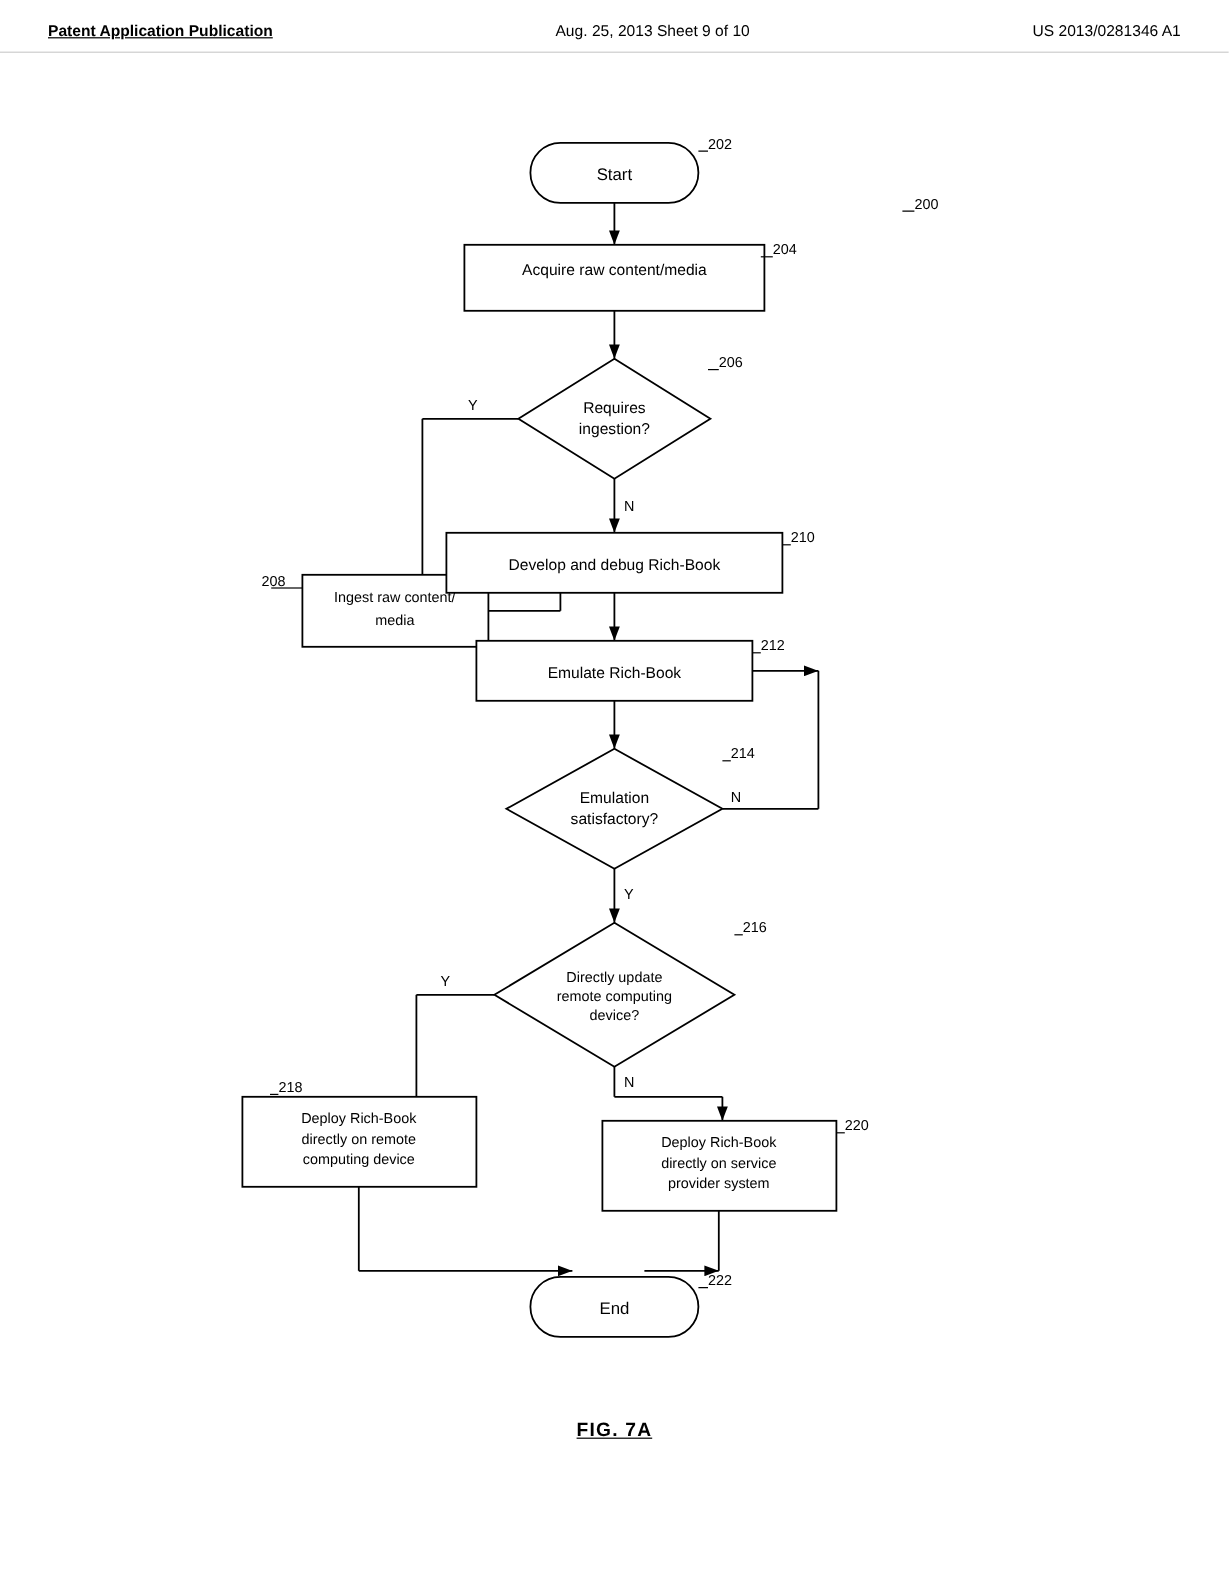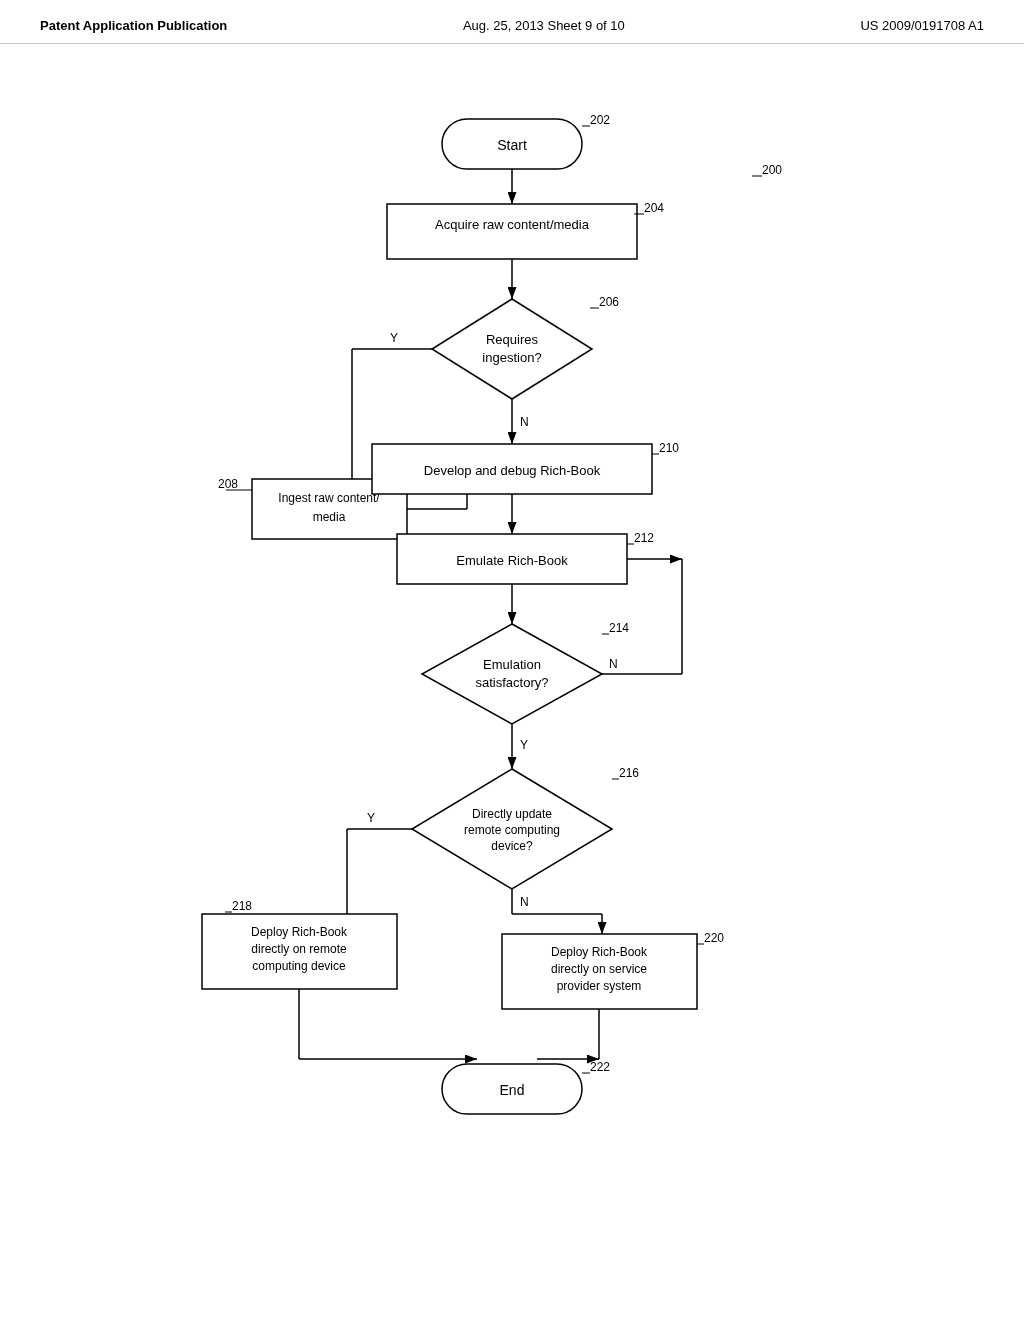--- a/index.html
+++ b/index.html
@@ -14,21 +14,21 @@
 
     
     .header {
       display: flex;
       justify-content: space-between;
       align-items: center;
       padding: 18px 40px 10px 40px;
       border-bottom: 1px solid #ccc;
       font-size: 13px;
     }
-    .header-left { font-weight: bold; font-size: 13px; }
+    .header-left { font-weight: bold; font-size: 13px; text-decoration: underline; }
     .header-center { font-size: 13px; }
     .header-right { font-size: 13px; }
 
     
     .diagram-area {
       position: relative;
       width: 100%;
       padding: 30px 0 60px 0;
     }
 
@@ -48,21 +48,21 @@
       text-decoration: underline;
       letter-spacing: 1px;
     }
   </style>
 </head>
 <body>
 
 <div class="header">
   <span class="header-left">Patent Application Publication</span>
   <span class="header-center">Aug. 25, 2013   Sheet 9 of 10</span>
-  <span class="header-right">US 2009/0191708 A1</span>
+  <span class="header-right">US 2013/0281346 A1</span>
 </div>
 
 <div class="diagram-area">
   <svg class="flowchart" viewBox="0 0 680 1100" xmlns="http://www.w3.org/2000/svg">
 
     <defs>
       <marker id="arrowhead" markerWidth="8" markerHeight="6" refX="8" refY="3" orient="auto">
         <polygon points="0 0, 8 3, 0 6" fill="#000"></polygon>
       </marker>
     </defs>
@@ -185,13 +185,14 @@
     <line x1="365" y1="985" x2="427" y2="985" stroke="black" stroke-width="1.5" marker-end="url(#arrowhead)"></line>
 
     <rect x="270" y="990" width="140" height="50" rx="25" ry="25" fill="white" stroke="black" stroke-width="1.5"></rect>
     <text x="340" y="1021" text-anchor="middle" font-size="14" font-family="Arial">End</text>
 
     <text x="418" y="997" text-anchor="start" font-size="12" font-family="Arial">222</text>
     <path d="M410,999 L418,999" stroke="black" stroke-width="1"></path>
 
   </svg>
 
+  <div class="fig-caption">FIG. 7A</div>
 </div>
 
 </body></html>

